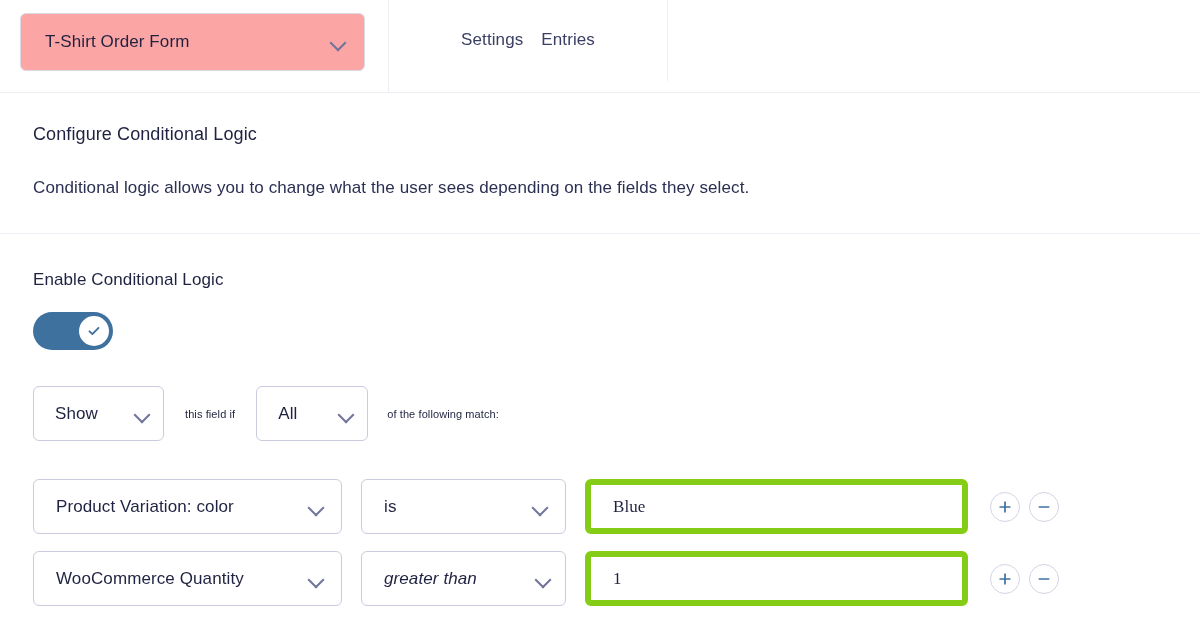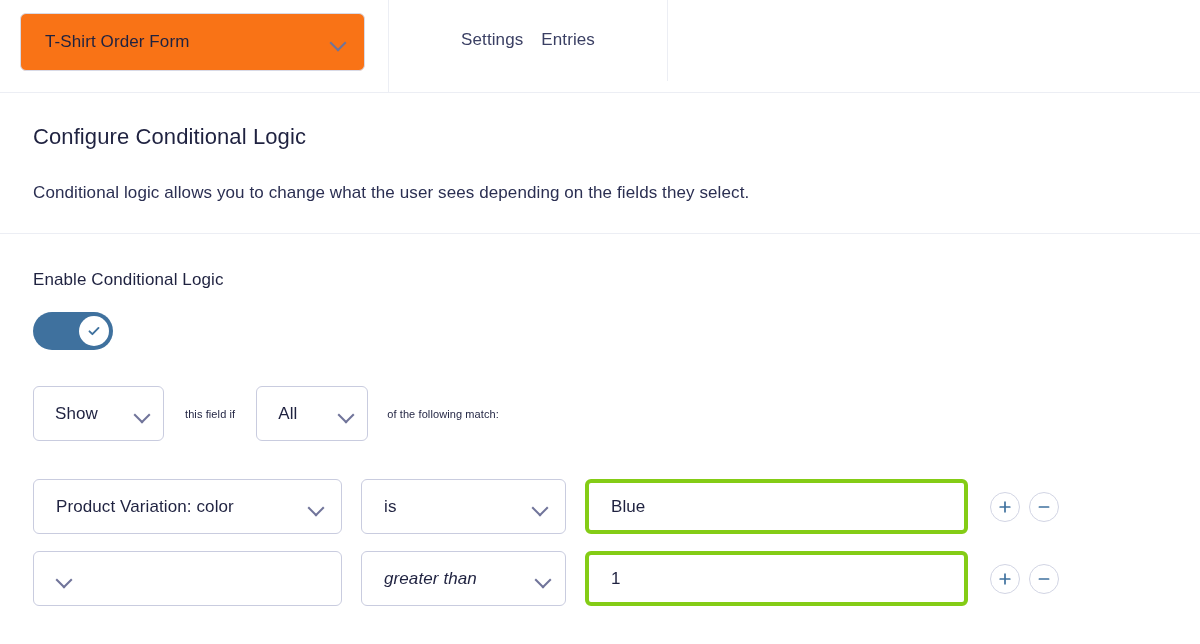--- a/index.html
+++ b/index.html
@@ -30,21 +30,21 @@
     border-right: 1px solid #eceef4;
     display: flex;
     align-items: flex-start;
     padding: 13px 0 0 20px;
   }
   .form-selector {
     width: 345px;
     height: 58px;
     border: 1px solid #d9dae6;
     border-radius: 6px;
-    background: #f97316;
+    background: #fca5a5;
     display: flex;
     align-items: center;
     justify-content: space-between;
     padding: 0 18px 0 24px;
     cursor: pointer;
   }
   .form-selector .label {
     font-size: 17px;
     color: #1f2240;
     letter-spacing: .1px;
@@ -87,21 +87,21 @@
   }
 
   
   .intro {
     padding: 31px 0 0 33px;
     height: 141px;
     border-bottom: 1px solid #eceef4;
   }
   .intro h2 {
     margin: 0;
-    font-size: 22px;
+    font-size: 18px;
     font-weight: 400;
     color: #1f2240;
     letter-spacing: .1px;
   }
   .intro p {
     margin: 33px 0 0 0;
     font-size: 17px;
     font-weight: 400;
     color: #2b2f52;
     letter-spacing: .1px;
@@ -190,24 +190,24 @@
     width: 205px;
     height: 55px;
     margin-left: 19px;
     padding: 0 17px 0 22px;
   }
   .sel-op.tight { padding-right: 14px; font-style: italic; }
   .val-input {
     width: 383px;
     height: 55px;
     margin-left: 19px;
-    border: 4px solid #84cc16;
+    border: 6px solid #84cc16;
     border-radius: 6px;
     background: #ffffff;
-    font-family: Liberation Sans, sans-serif;
+    font-family: Liberation Serif, serif;
     font-size: 17px;
     color: #1f2240;
     padding: 0 22px;
     letter-spacing: .1px;
     outline: none;
   }
   .rowbtns {
     display: flex;
     align-items: center;
     gap: 9px;
@@ -301,20 +301,21 @@
       <button class="circbtn">
         <svg width="16" height="16" viewBox="0 0 16 16" aria-hidden="true">
           <path d="M3.4 8 H12.6" stroke="#3f719e" stroke-width="1.7" stroke-linecap="round"></path>
         </svg>
       </button>
     </div>
   </div>
 
   <div class="cond-row">
     <div class="sel sel-field">
+      <span>WooCommerce Quantity</span>
       <span class="chev"></span>
     </div>
 
     <div class="sel sel-op tight">
       <span>greater than</span>
       <span class="chev"></span>
     </div>
 
     <input class="val-input" type="text" value="1" style="">
 

